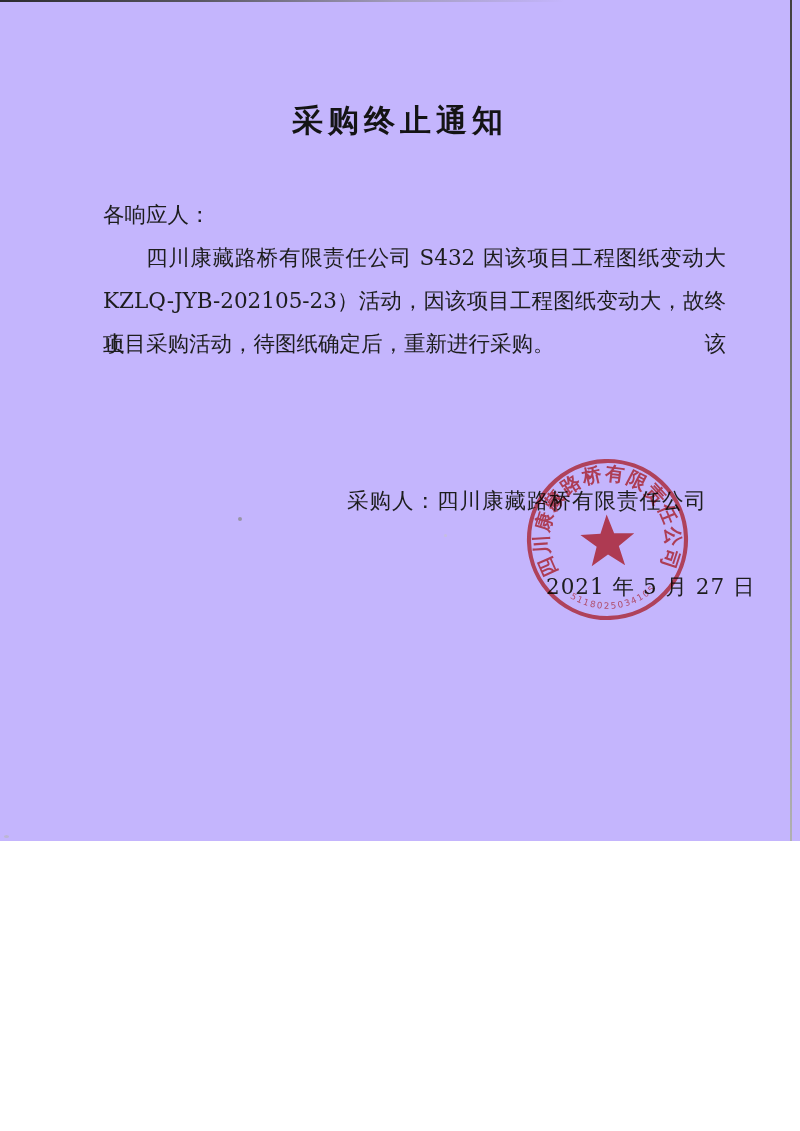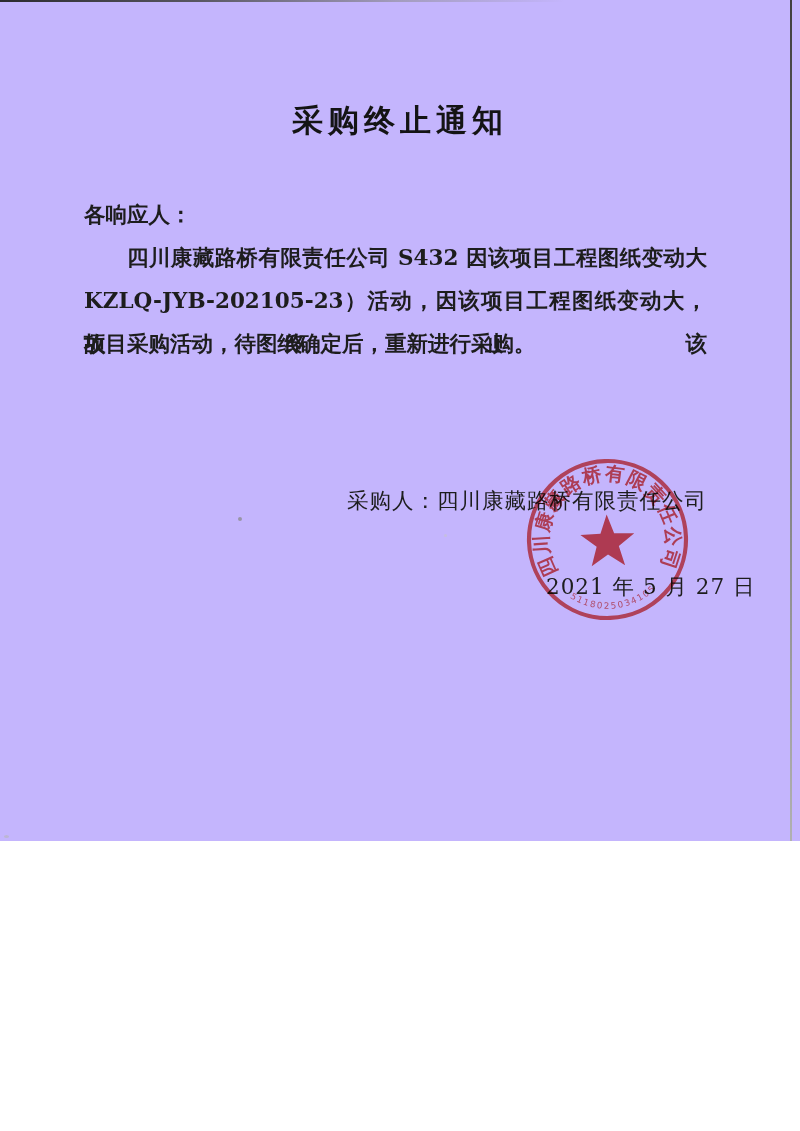--- a/index.html
+++ b/index.html
@@ -20,22 +20,22 @@
   .speck{position:absolute;border-radius:50%;}
   .speck-1{left:238px;top:517px;width:4px;height:4px;background:#8a8a8a;opacity:.75;}
   .speck-2{left:4px;top:835px;width:5px;height:3px;background:#b8b8b8;opacity:.6;}
   .speck-3{left:444px;top:534px;width:3px;height:3px;background:#c6c6c6;opacity:.55;}
 
   .title{
     position:absolute;left:0;top:100px;width:100%;margin:0;
     text-align:center;font-size:31px;font-weight:700;letter-spacing:5px;color:#141414;
   }
   .body-block{
-    position:absolute;left:84px;top:193px;width:623px;
-    font-size:21.5px;color:#1d1d1d;font-weight:bold;
+    position:absolute;left:103px;top:193px;width:623px;
+    font-size:21.5px;color:#1d1d1d;
   }
   .bline{
     height:43px;line-height:43px;white-space:nowrap;
   }
   .just{
     text-align:justify;text-align-last:justify;text-justify:inter-character;
     white-space:normal;
   }
   .indent{padding-left:43px;}
 

